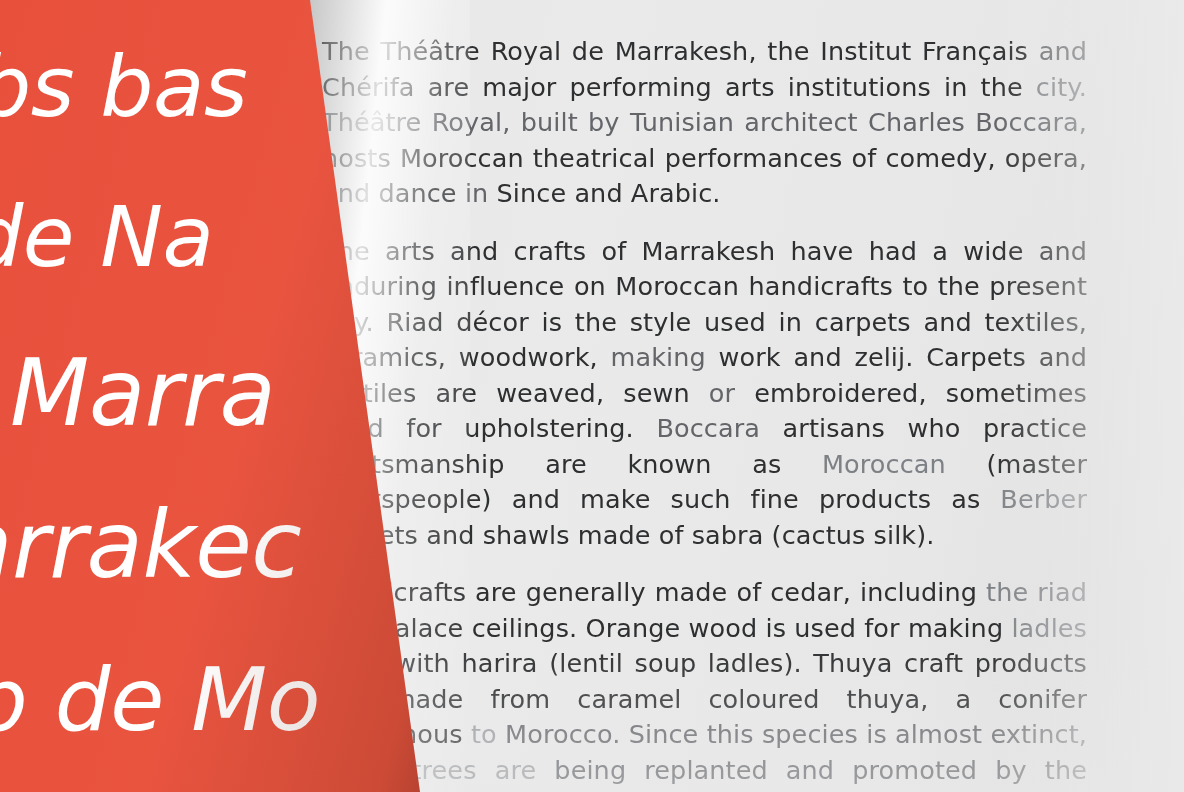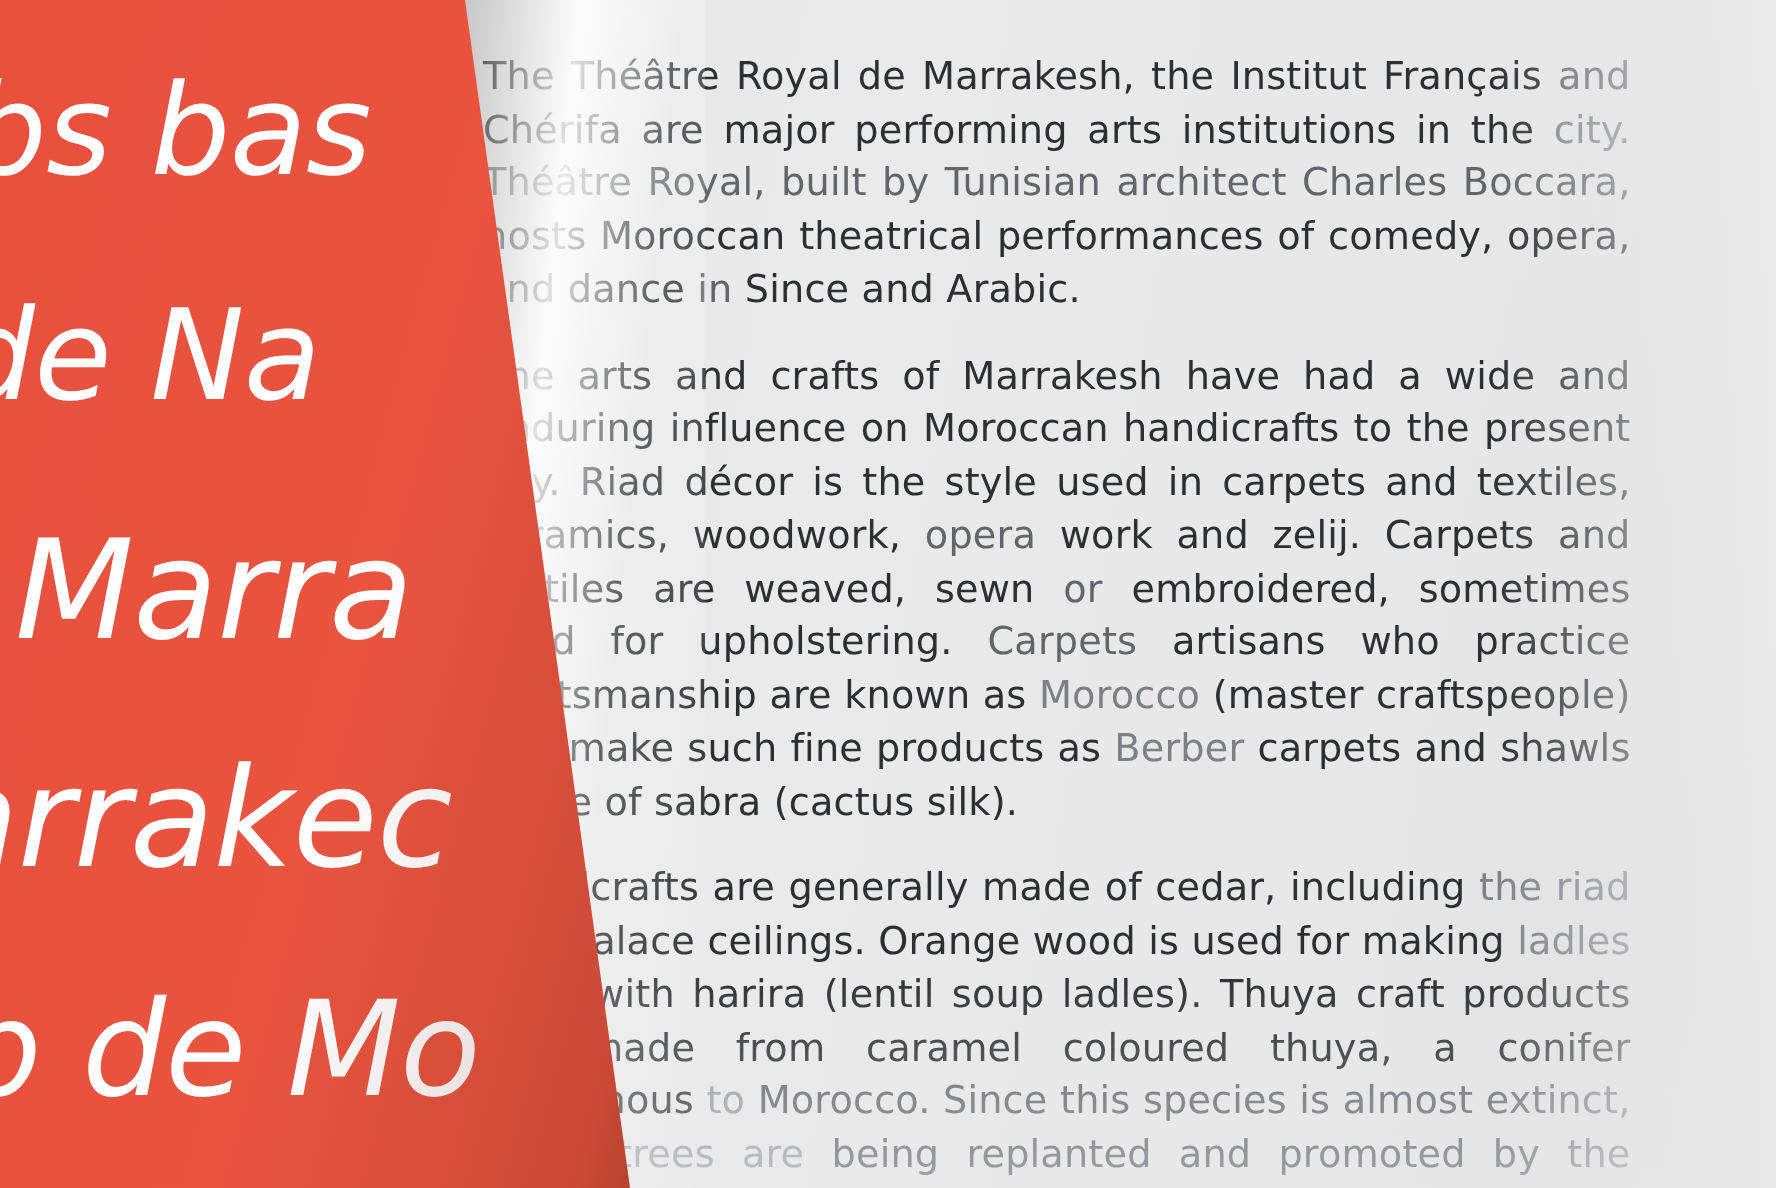--- a/index.html
+++ b/index.html
@@ -140,24 +140,24 @@
         <span>The Théâtre Royal de Marrakesh, the Institut Français </span><span class="dim">and</span>
         <span>Chérifa are major performing arts institutions in the </span><span class="dim2">city.</span>
         <span class="dim">Théâtre Royal, built by Tunisian architect Charles Boccara,</span>
         <span>hosts Moroccan theatrical performances of comedy, opera, and dance </span><span class="dim">in</span>
         <span>Since and Arabic.</span>
       </p>
 
       <p>
         <span>The arts and crafts of Marrakesh have had a wide and enduring</span>
         <span>influence on Moroccan handicrafts to the present day. Riad décor is</span>
-        <span>the style used in carpets and textiles, ceramics, woodwork, </span><span class="dim">opera</span>
+        <span>the style used in carpets and textiles, ceramics, woodwork, </span><span class="dim">making</span>
         <span>work and zelij. Carpets and textiles are weaved, sewn </span><span class="dim">or</span>
-        <span>embroidered, sometimes used for upholstering. </span><span class="dim">Carpets</span>
-        <span>artisans who practice craftsmanship are known as </span><span class="dim2">Morocco</span>
+        <span>embroidered, sometimes used for upholstering. </span><span class="dim">Boccara</span>
+        <span>artisans who practice craftsmanship are known as </span><span class="dim2">Moroccan</span>
         <span>(master craftspeople) and make such fine products as </span><span class="dim2">Berber</span>
         <span>carpets and shawls made of sabra (cactus silk).</span>
       </p>
 
       <p>
         <span>Woodcrafts are generally made of cedar, including </span><span class="dim2">the riad</span>
         <span>and palace ceilings. Orange wood is used for making </span><span class="dim2">ladles</span>
         <span>used with harira (lentil soup ladles). Thuya craft products </span><span class="dim2">are</span>
         <span>made from caramel coloured thuya, a conifer indigenous </span><span class="dim3">to</span>
         <span class="dim">Morocco. Since this species is almost extinct, these </span><span class="dim3">trees are</span>

